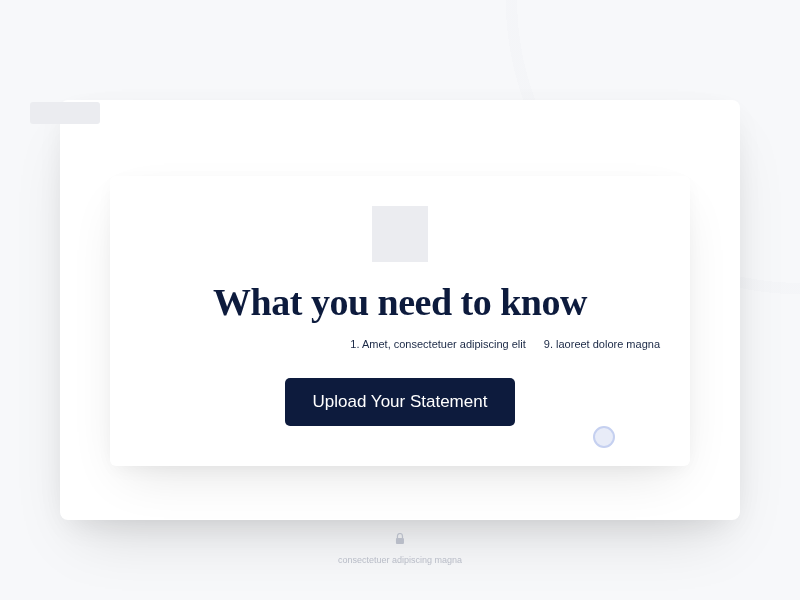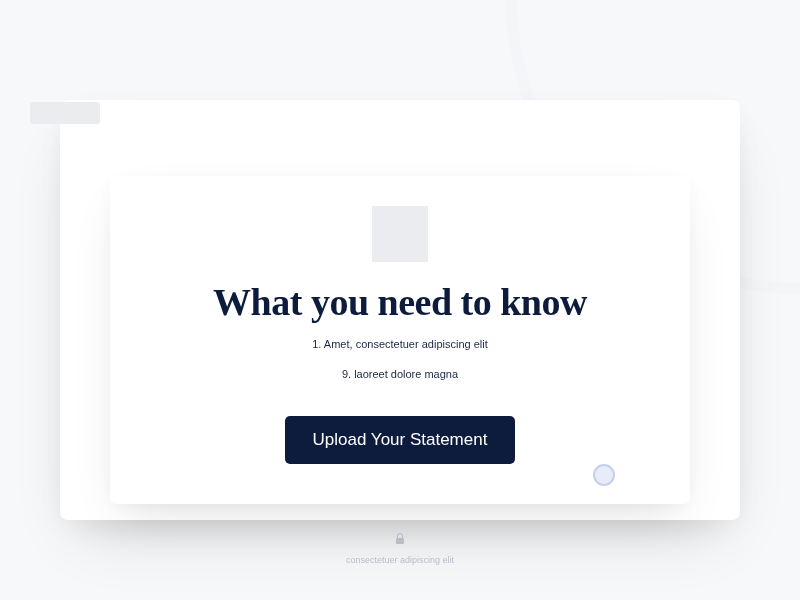--- a/index.html
+++ b/index.html
@@ -73,25 +73,24 @@
       font-family: Georgia, 'Times New Roman', serif;
       font-size: 38px;
       font-weight: 700;
       color: #0d1b3d;
       margin-bottom: 14px;
       letter-spacing: -0.5px;
     }
     
     .steps {
       display: flex;
-      justify-content: flex-start;
+      justify-content: flex-end;
       gap: 18px;
-      margin-bottom: 36px;
+      margin-bottom: 28px;
       flex-wrap: wrap;
-      flex-direction: column;
     }
     
     .step {
       font-size: 11px;
       color: #1a2845;
       font-weight: 500;
     }
     
     .upload-button {
       display: inline-block;
@@ -159,14 +158,14 @@
   <div class="decorative-circle"></div>
 </div>
 
 <div class="footer">
   <span class="lock-icon">
     <svg width="10" height="12" viewBox="0 0 10 12">
       <rect x="1" y="5" width="8" height="6" rx="1" fill="#b8bcc7"></rect>
       <path d="M 2.5 5 L 2.5 3 A 2.5 2.5 0 0 1 7.5 3 L 7.5 5" stroke="#b8bcc7" stroke-width="1.2" fill="none"></path>
     </svg>
   </span>
-  <div class="footer-text">consectetuer adipiscing elit</div>
+  <div class="footer-text">consectetuer adipiscing magna</div>
 </div>
 
 </body></html>

